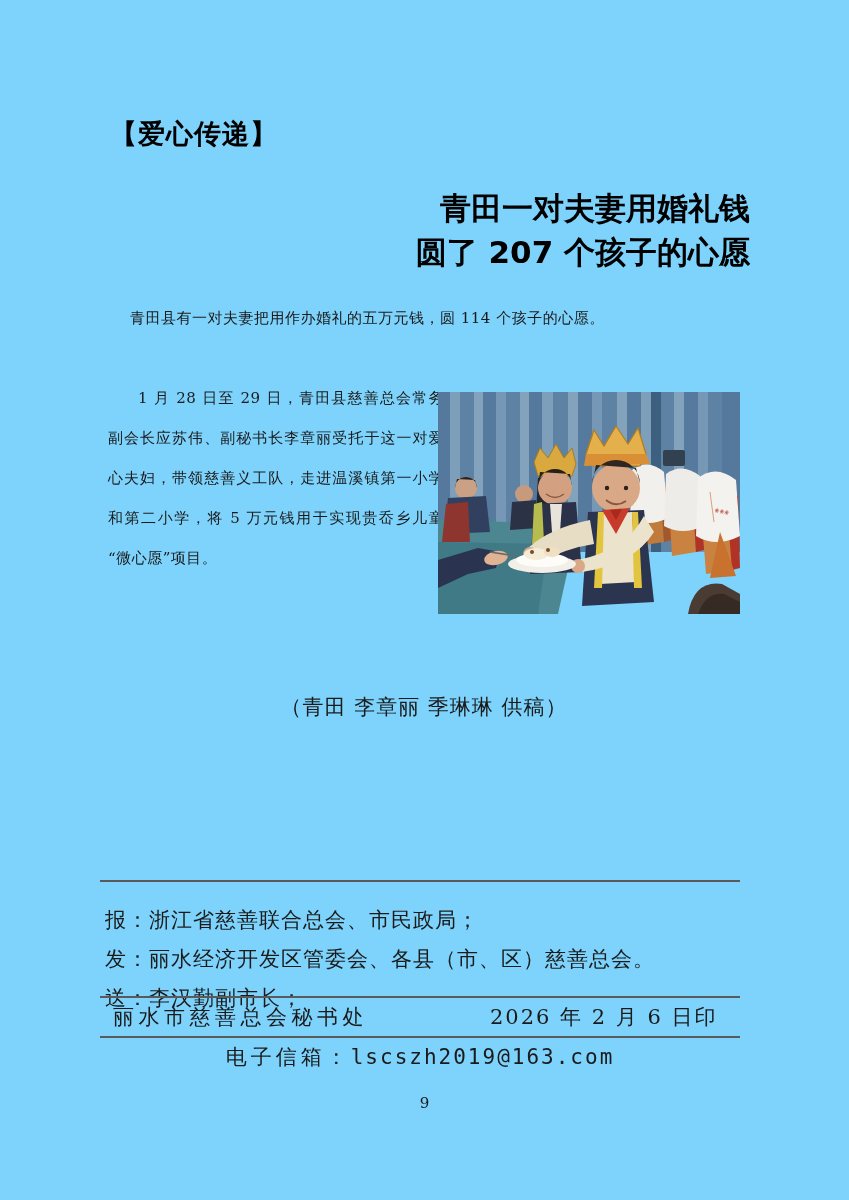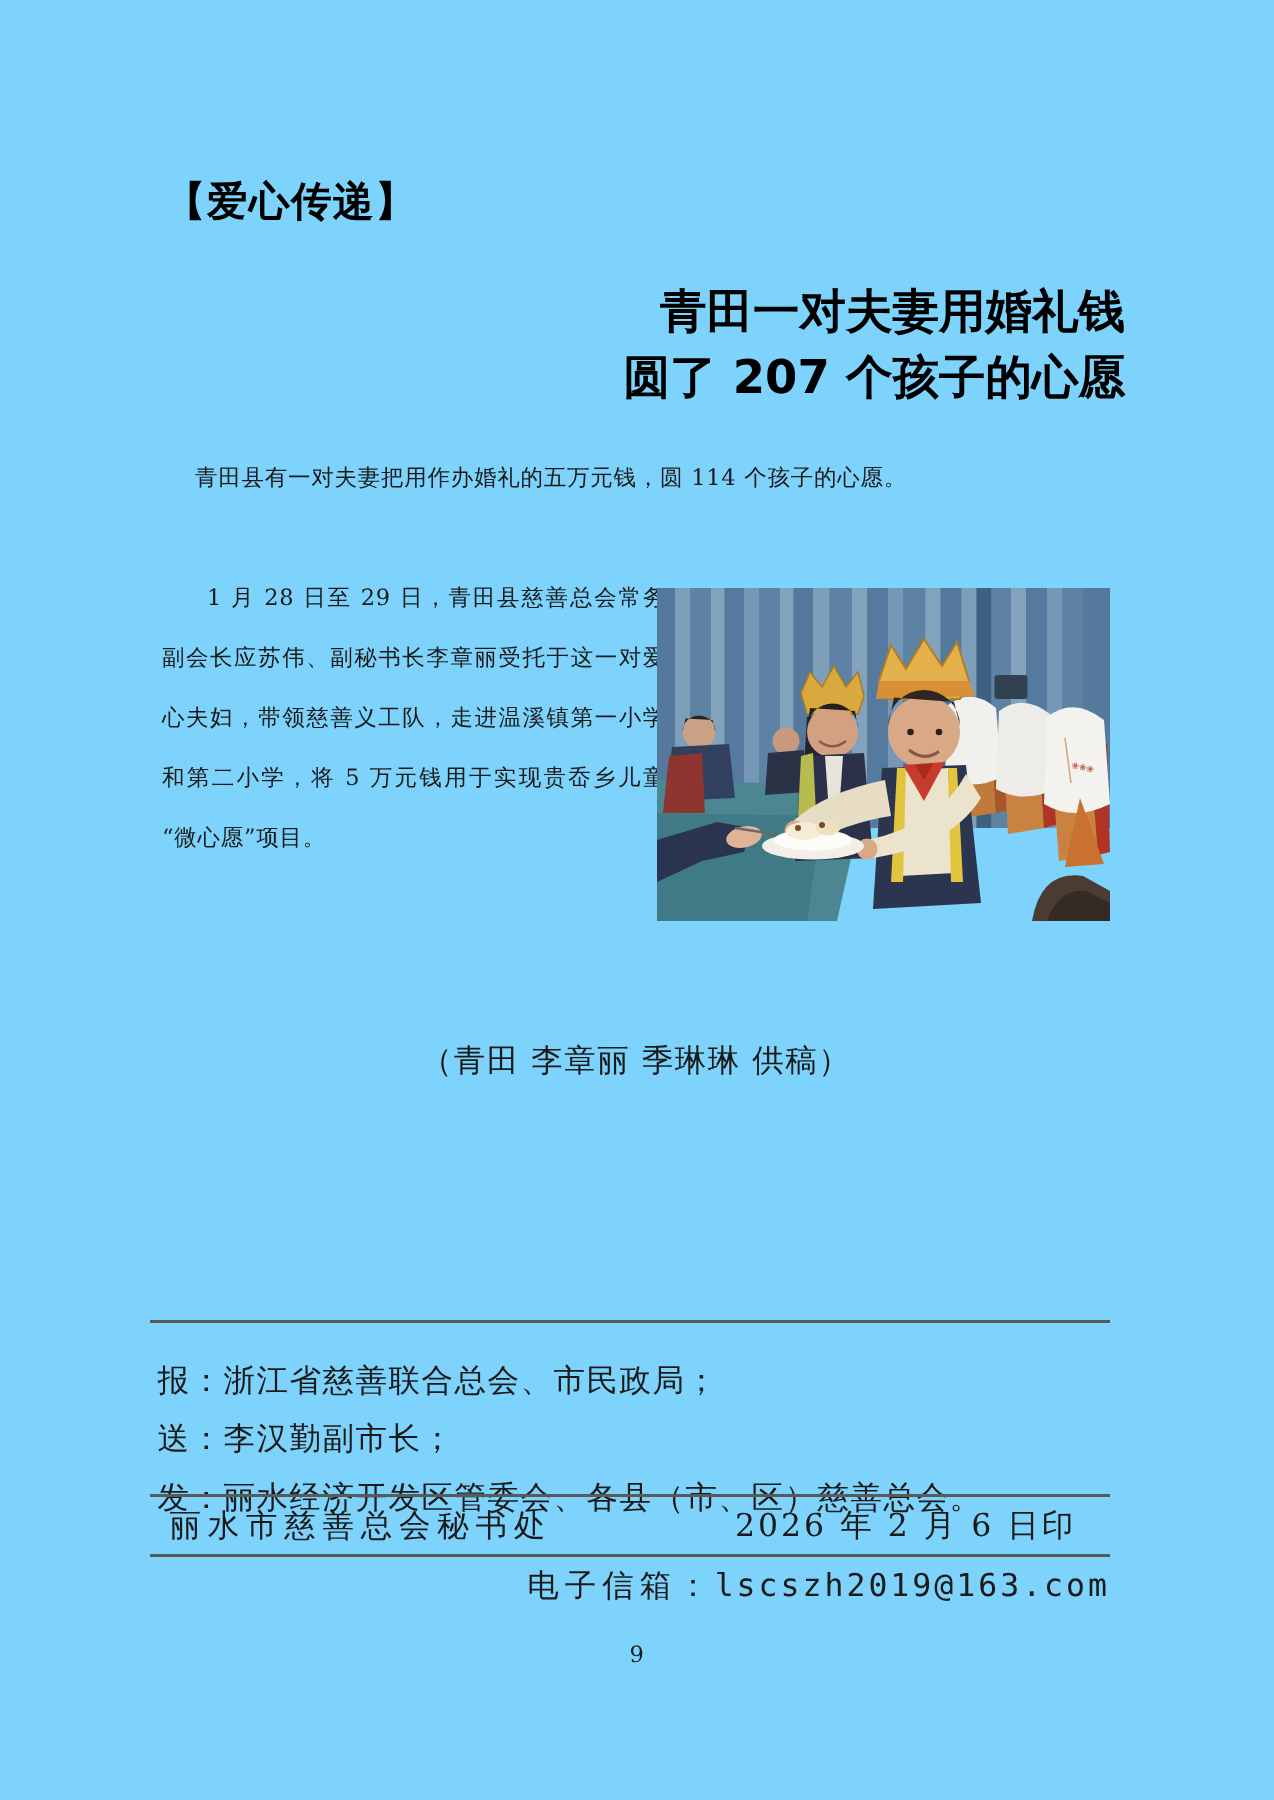--- a/index.html
+++ b/index.html
@@ -56,21 +56,21 @@
     letter-spacing:1px;
   }
   .secretariat-row {
     position:absolute; left:100px; top:998px; width:640px; height:20px;
     font-size:21px; line-height:38px;
   }
   .secretariat { position:absolute; left:13px; letter-spacing:4.5px; }
   .print-date { position:absolute; left:390px; letter-spacing:2px; }
   .email-row {
     position:absolute; left:100px; top:1038px; width:640px;
-    text-align:right; font-size:21px; line-height:39px;
+    text-align:center; font-size:21px; line-height:39px;
   }
   .email-label { letter-spacing:4px; }
   .email-address {
     font-family:"DejaVu Sans Mono","Liberation Mono",monospace;
     letter-spacing:2px; font-size:21px;
   }
   .page-number {
     position:absolute; left:0; top:1094px; width:849px;
     text-align:center; font-size:15px; color:#1a1a1a;
   }
@@ -200,22 +200,22 @@
       <path d="M260,222 q8,-22 26,-20 l16,8 0,12 z" fill="#352a24"></path>
     </svg>
   </div>
 
   <div class="attribution">（青田 李章丽 季琳琳 供稿）</div>
 
   <div class="rule rule-1"></div>
 
   <div class="footer-notify">
     <div>报：浙江省慈善联合总会、市民政局；</div>
+    <div>发：丽水经济开发区管委会、各县（市、区）慈善总会。</div>
     <div>送：李汉勤副市长；</div>
-    <div>发：丽水经济开发区管委会、各县（市、区）慈善总会。</div>
   </div>
 
   <div class="rule rule-2"></div>
 
   <div class="secretariat-row">
     <span class="secretariat">丽水市慈善总会秘书处</span>
     <span class="print-date">2026 年 2 月 6 日印</span>
   </div>
 
   <div class="rule rule-3"></div>

